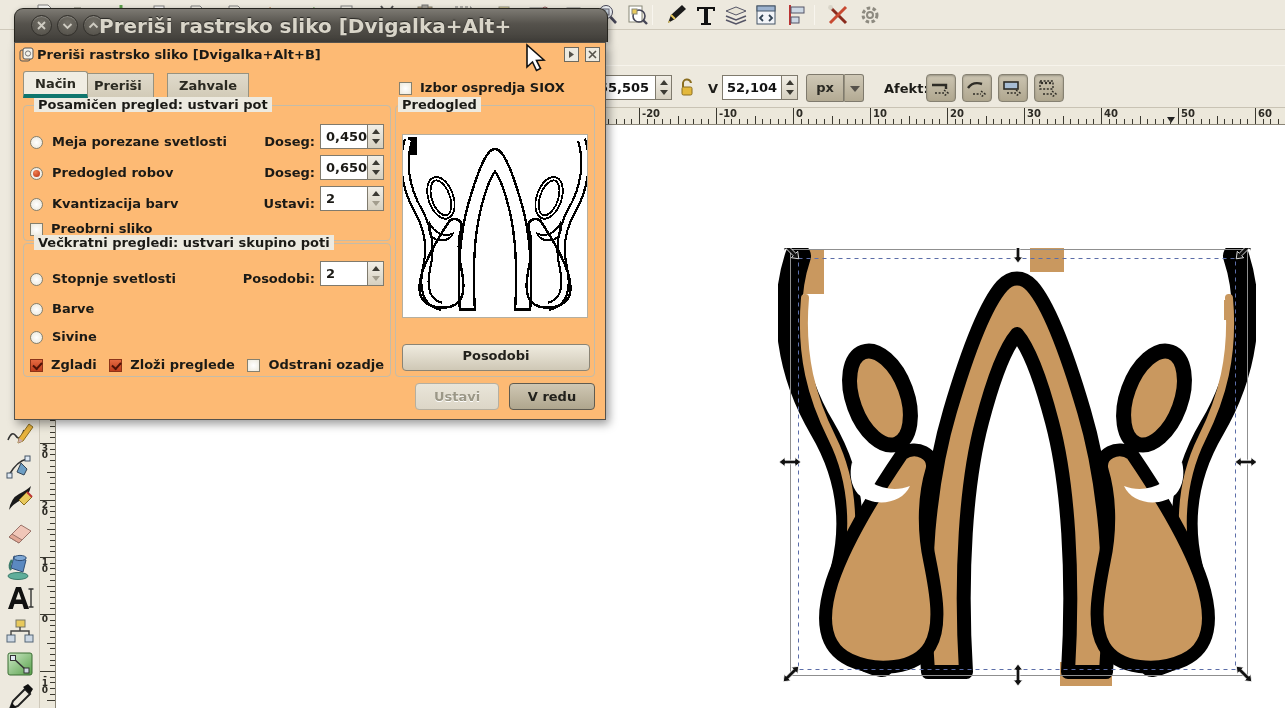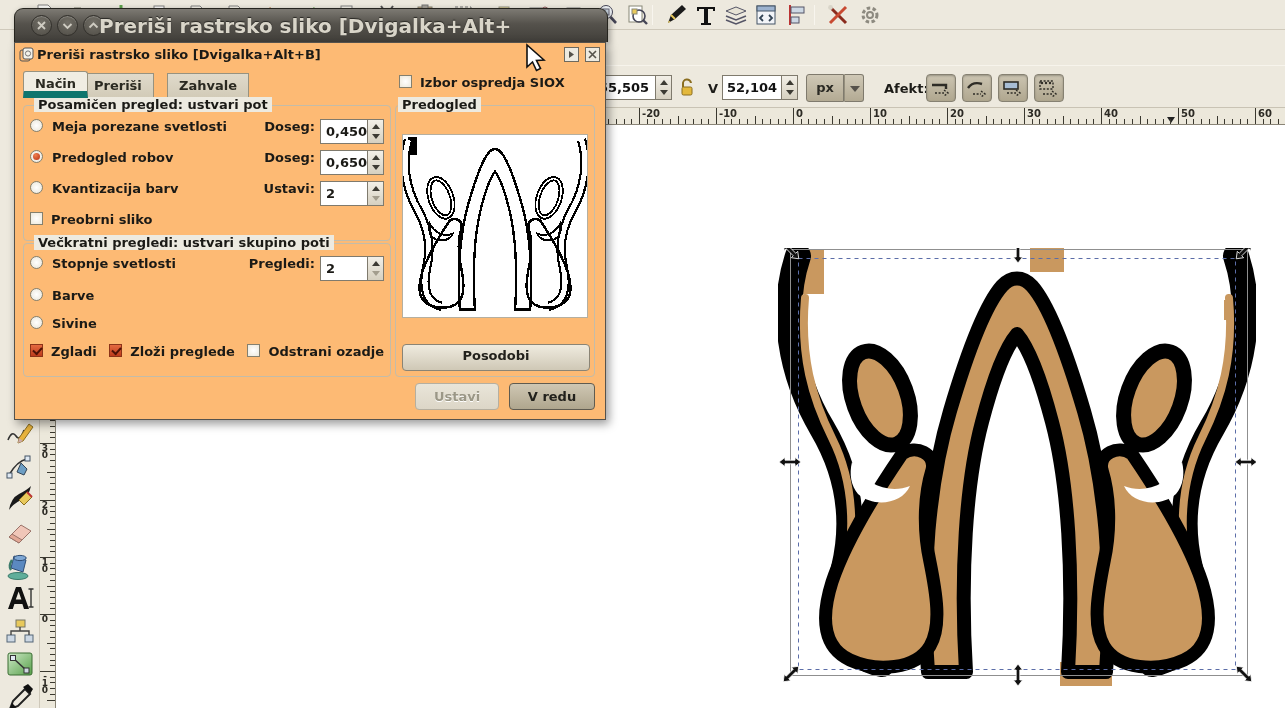--- a/index.html
+++ b/index.html
@@ -41,24 +41,24 @@
 
   
   .deco { position:absolute; left:14px; top:8px; width:594px; height:34px; border-radius:9px 9px 0 0; background:linear-gradient(#7d7a73,#55524c 45%,#413f3a); border:1px solid #26251f; border-bottom:none; box-shadow:2px 2px 6px rgba(0,0,0,.35); }
   .deco-title { position:absolute; left:84px; top:5px; font-size:20px; color:#D9D5C9; white-space:nowrap; overflow:hidden; width:504px; text-shadow:0 -1px 1px #2a2925; }
   .wbtn { position:absolute; top:6px; width:21px; height:21px; border-radius:50%; background:radial-gradient(circle at 50% 35%,#716e66,#504d46); border:1px solid #312f2a; box-shadow:inset 0 1px 1px rgba(255,255,255,.25); }
   .dialog { position:absolute; left:14px; top:42px; width:592px; height:378px; background:#fdba74; border:1px solid #55524c; box-shadow:3px 4px 9px rgba(0,0,0,.4); font-size:13px; color:#1b1a16; }
   .dlg-head { position:absolute; left:0; top:0; width:100%; height:24px; }
   .dlg-title { position:absolute; left:22px; top:4px; font-size:13px; white-space:nowrap; }
   .dlg-mini { position:absolute; top:4px; width:15px; height:15px; border:1px solid #6d695e; background:#EDEAE0; }
   .tab { position:absolute; top:30px; height:25px; padding:4px 11px 0 11px; font-size:13px; border:1px solid #97927f; background:linear-gradient(#E0DACB,#D2CBB8); color:#2a2921; }
-  .tab.active { background:#F0EDE3; border-bottom:7px solid #0f766e; height:27px; top:28px; z-index:2; border-radius:3px 3px 0 0; }
+  .tab.active { background:#F0EDE3; border-bottom:4px solid #0f766e; height:27px; top:28px; z-index:2; border-radius:3px 3px 0 0; }
   .groupbox { position:absolute; border:1px solid #C3BCA9; border-radius:4px; }
   .grouplabel { position:absolute; top:-9px; left:10px; background:#EDEAE0; padding:0 4px; font-size:13px; white-space:nowrap; }
-  .row { position:absolute; left:6px; right:6px; display:flex; align-items:flex-start; }
+  .row { position:absolute; left:6px; right:6px; display:flex; align-items:flex-end; }
   .radio { width:13px; height:13px; border-radius:50%; border:1px solid #84806f; background:radial-gradient(#fff,#e8e4d7); margin-right:9px; flex:none; position:relative; }
   .radio.sel:after { content:""; position:absolute; left:2px; top:2px; width:7px; height:7px; border-radius:50%; background:radial-gradient(circle at 35% 30%,#F08050,#B72F12); }
   .check { width:13px; height:13px; border:1px solid #84806f; background:radial-gradient(#fff,#ece8db); margin-right:8px; flex:none; position:relative; }
   .check.on { background:linear-gradient(#E56A41,#BD3B1B); border-color:#8c3318; }
   .check.on:after { content:""; position:absolute; left:2px; top:2px; width:7px; height:4px; border-left:2px solid #4e1206; border-bottom:2px solid #4e1206; transform:rotate(-48deg); }
   .rlabel { white-space:nowrap; }
   .pspacer { flex:1; }
   .param { white-space:nowrap; margin-right:5px; }
   .dentry { width:48px; height:25px; background:#fff; border:1px solid #7F7A6D; padding:4px 0 0 5px; flex:none; }
   .dspin { width:16px; height:25px; background:linear-gradient(#F2EFE7,#D6D0C0); border:1px solid #7F7A6D; border-left:none; flex:none; position:relative; }
@@ -722,21 +722,21 @@
       <span class="rlabel">Preobrni sliko</span>
     </div>
   </div>
 
   <div class="groupbox" style="left:8px; top:200px; width:368px; height:134px;">
     <div class="grouplabel">Večkratni pregledi: ustvari skupino poti</div>
     <div class="row" style="top:12px; height:30px;">
       <span class="radio"></span>
       <span class="rlabel">Stopnje svetlosti</span>
       <span class="pspacer"></span>
-      <span class="param">Pregledi:</span>
+      <span class="param">Posodobi:</span>
       <span class="dentry">2</span>
       <span class="dspin">
           <span style="position:absolute;left:4px;top:4px;border-left:4px solid transparent;border-right:4px solid transparent;border-bottom:5px solid #3c3a33;"></span>
           <span style="position:absolute;left:4px;bottom:4px;border-left:4px solid transparent;border-right:4px solid transparent;border-top:5px solid #A39D8D;"></span>
         </span>
     </div>
     <div class="row" style="top:44px; height:28px;">
       <span class="radio"></span>
       <span class="rlabel">Barve</span>
     </div>

